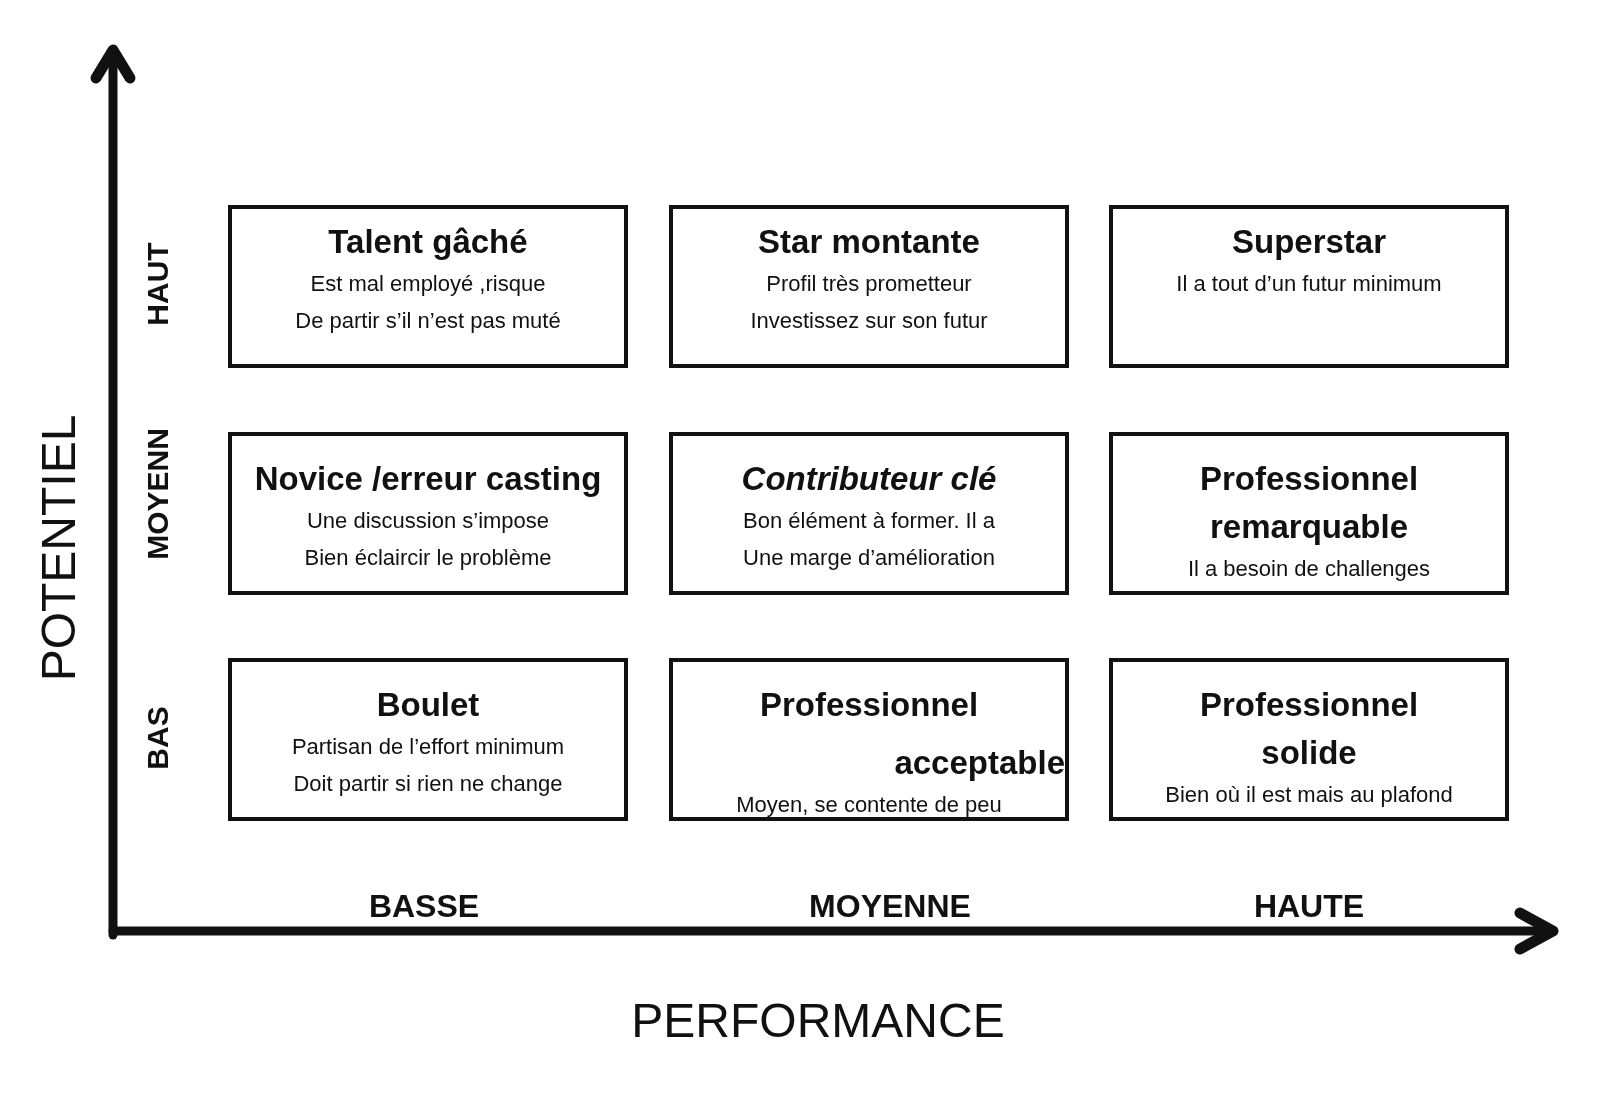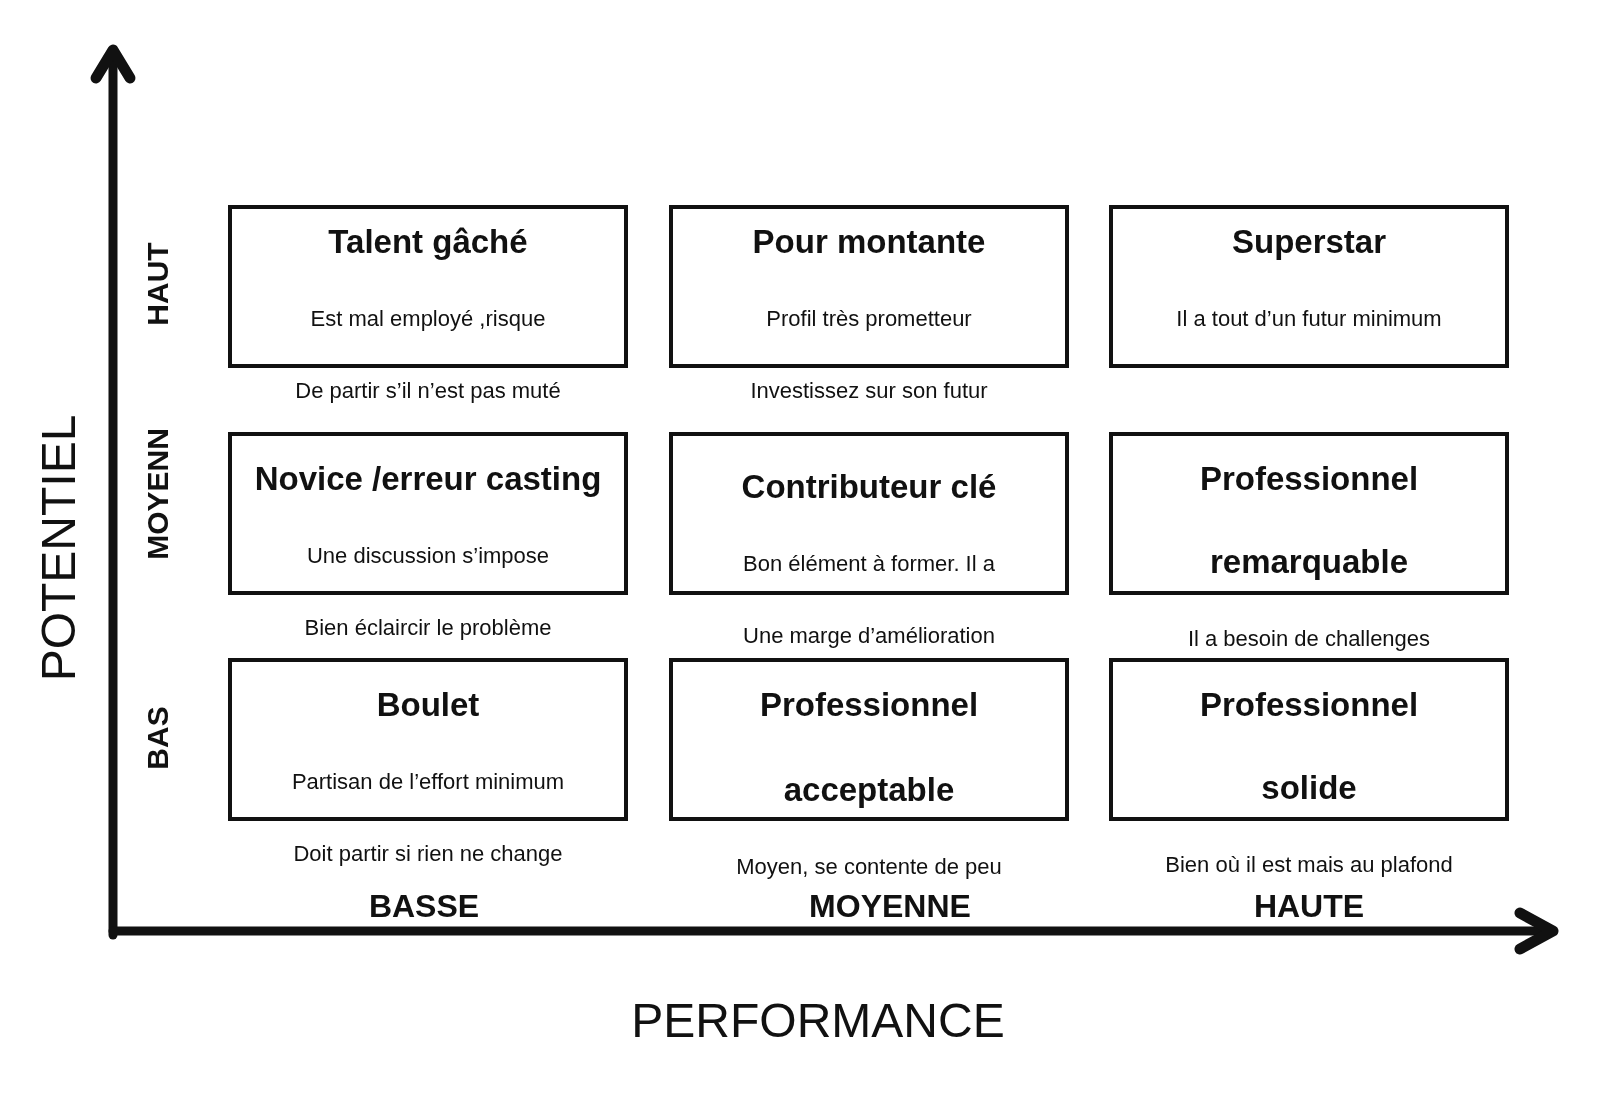--- a/index.html
+++ b/index.html
@@ -1,21 +1,21 @@
 <!DOCTYPE html>
 <html><head>
 <meta charset="utf-8">
 <style>
   html, body { margin: 0; padding: 0; background: #ffffff; }
   body { width: 1600px; height: 1093px; position: relative; overflow: hidden;
          font-family: "Liberation Sans", "DejaVu Sans", sans-serif; color: #111111; }
   .axes { position: absolute; left: 0; top: 0; width: 1600px; height: 1093px; }
   .cell { position: absolute; box-sizing: border-box; width: 400px; height: 163px;
           border: 4px solid #111111; background: #ffffff; text-align: center;
-          display: flex; flex-direction: column; justify-content: flex-start; gap: 35px; }
+          display: flex; flex-direction: column; justify-content: flex-start; }
   .cell .title { font-weight: bold; font-size: 33px; line-height: 46px; margin-top: 10px; }
   .cell .line { font-size: 22px; line-height: 37px; }
   .row-label { position: absolute; font-weight: bold; font-size: 30px; letter-spacing: 0px;
                transform-origin: center center; transform: translate(-50%, -50%) rotate(-90deg);
                white-space: nowrap; }
   .col-label { position: absolute; font-weight: bold; font-size: 32px; transform: translateX(-50%);
                white-space: nowrap; }
   .axis-title-y { position: absolute; font-size: 48px; transform: translate(-50%, -50%) rotate(-90deg);
                   white-space: nowrap; }
   .axis-title-x { position: absolute; font-size: 48px; transform: translateX(-50%); white-space: nowrap; }
@@ -39,53 +39,53 @@
 <div class="row-label" style="left:158px; top:284px;">HAUT</div>
 <div class="row-label" style="left:158px; top:494px;">MOYENN</div>
 <div class="row-label" style="left:158px; top:738px;">BAS</div>
 
 <div class="cell" style="left:228px; top:205px;">
   <div class="title">Talent gâché</div>
   <div class="line">Est mal employé ,risque</div>
   <div class="line">De partir s’il n’est pas muté</div>
 </div>
 <div class="cell" style="left:669px; top:205px;">
-  <div class="title">Pour montante</div>
+  <div class="title">Star montante</div>
   <div class="line">Profil très prometteur</div>
   <div class="line">Investissez sur son futur</div>
 </div>
 <div class="cell" style="left:1109px; top:205px;">
   <div class="title">Superstar</div>
   <div class="line">Il a tout d’un futur minimum</div>
 </div>
 
 <div class="cell" style="left:228px; top:432px;">
   <div class="title" style="margin-top:20px;">Novice /erreur casting</div>
   <div class="line">Une discussion s’impose</div>
   <div class="line">Bien éclaircir le problème</div>
 </div>
 <div class="cell" style="left:669px; top:432px;">
-  <div class="title" style="margin-top:28px;">Contributeur clé</div>
+  <div class="title" style="margin-top:20px;font-style:italic;">Contributeur clé</div>
   <div class="line">Bon élément à former. Il a</div>
   <div class="line">Une marge d’amélioration</div>
 </div>
 <div class="cell" style="left:1109px; top:432px;">
   <div class="title" style="margin-top:20px;">Professionnel</div>
   <div class="title" style="margin-top:2px;">remarquable</div>
   <div class="line">Il a besoin de challenges</div>
 </div>
 
 <div class="cell" style="left:228px; top:658px;">
   <div class="title" style="margin-top:20px;">Boulet</div>
   <div class="line">Partisan de l’effort minimum</div>
   <div class="line">Doit partir si rien ne change</div>
 </div>
 <div class="cell" style="left:669px; top:658px;">
   <div class="title" style="margin-top:20px;">Professionnel</div>
-  <div class="title" style="margin-top:4px;">acceptable</div>
+  <div class="title" style="margin-top:12px;text-align:right;">acceptable</div>
   <div class="line">Moyen, se contente de peu</div>
 </div>
 <div class="cell" style="left:1109px; top:658px;">
   <div class="title" style="margin-top:20px;">Professionnel</div>
   <div class="title" style="margin-top:2px;">solide</div>
   <div class="line">Bien où il est mais au plafond</div>
 </div>
 
 <div class="col-label" style="left:424px; top:888px;">BASSE</div>
 <div class="col-label" style="left:890px; top:888px;">MOYENNE</div>

